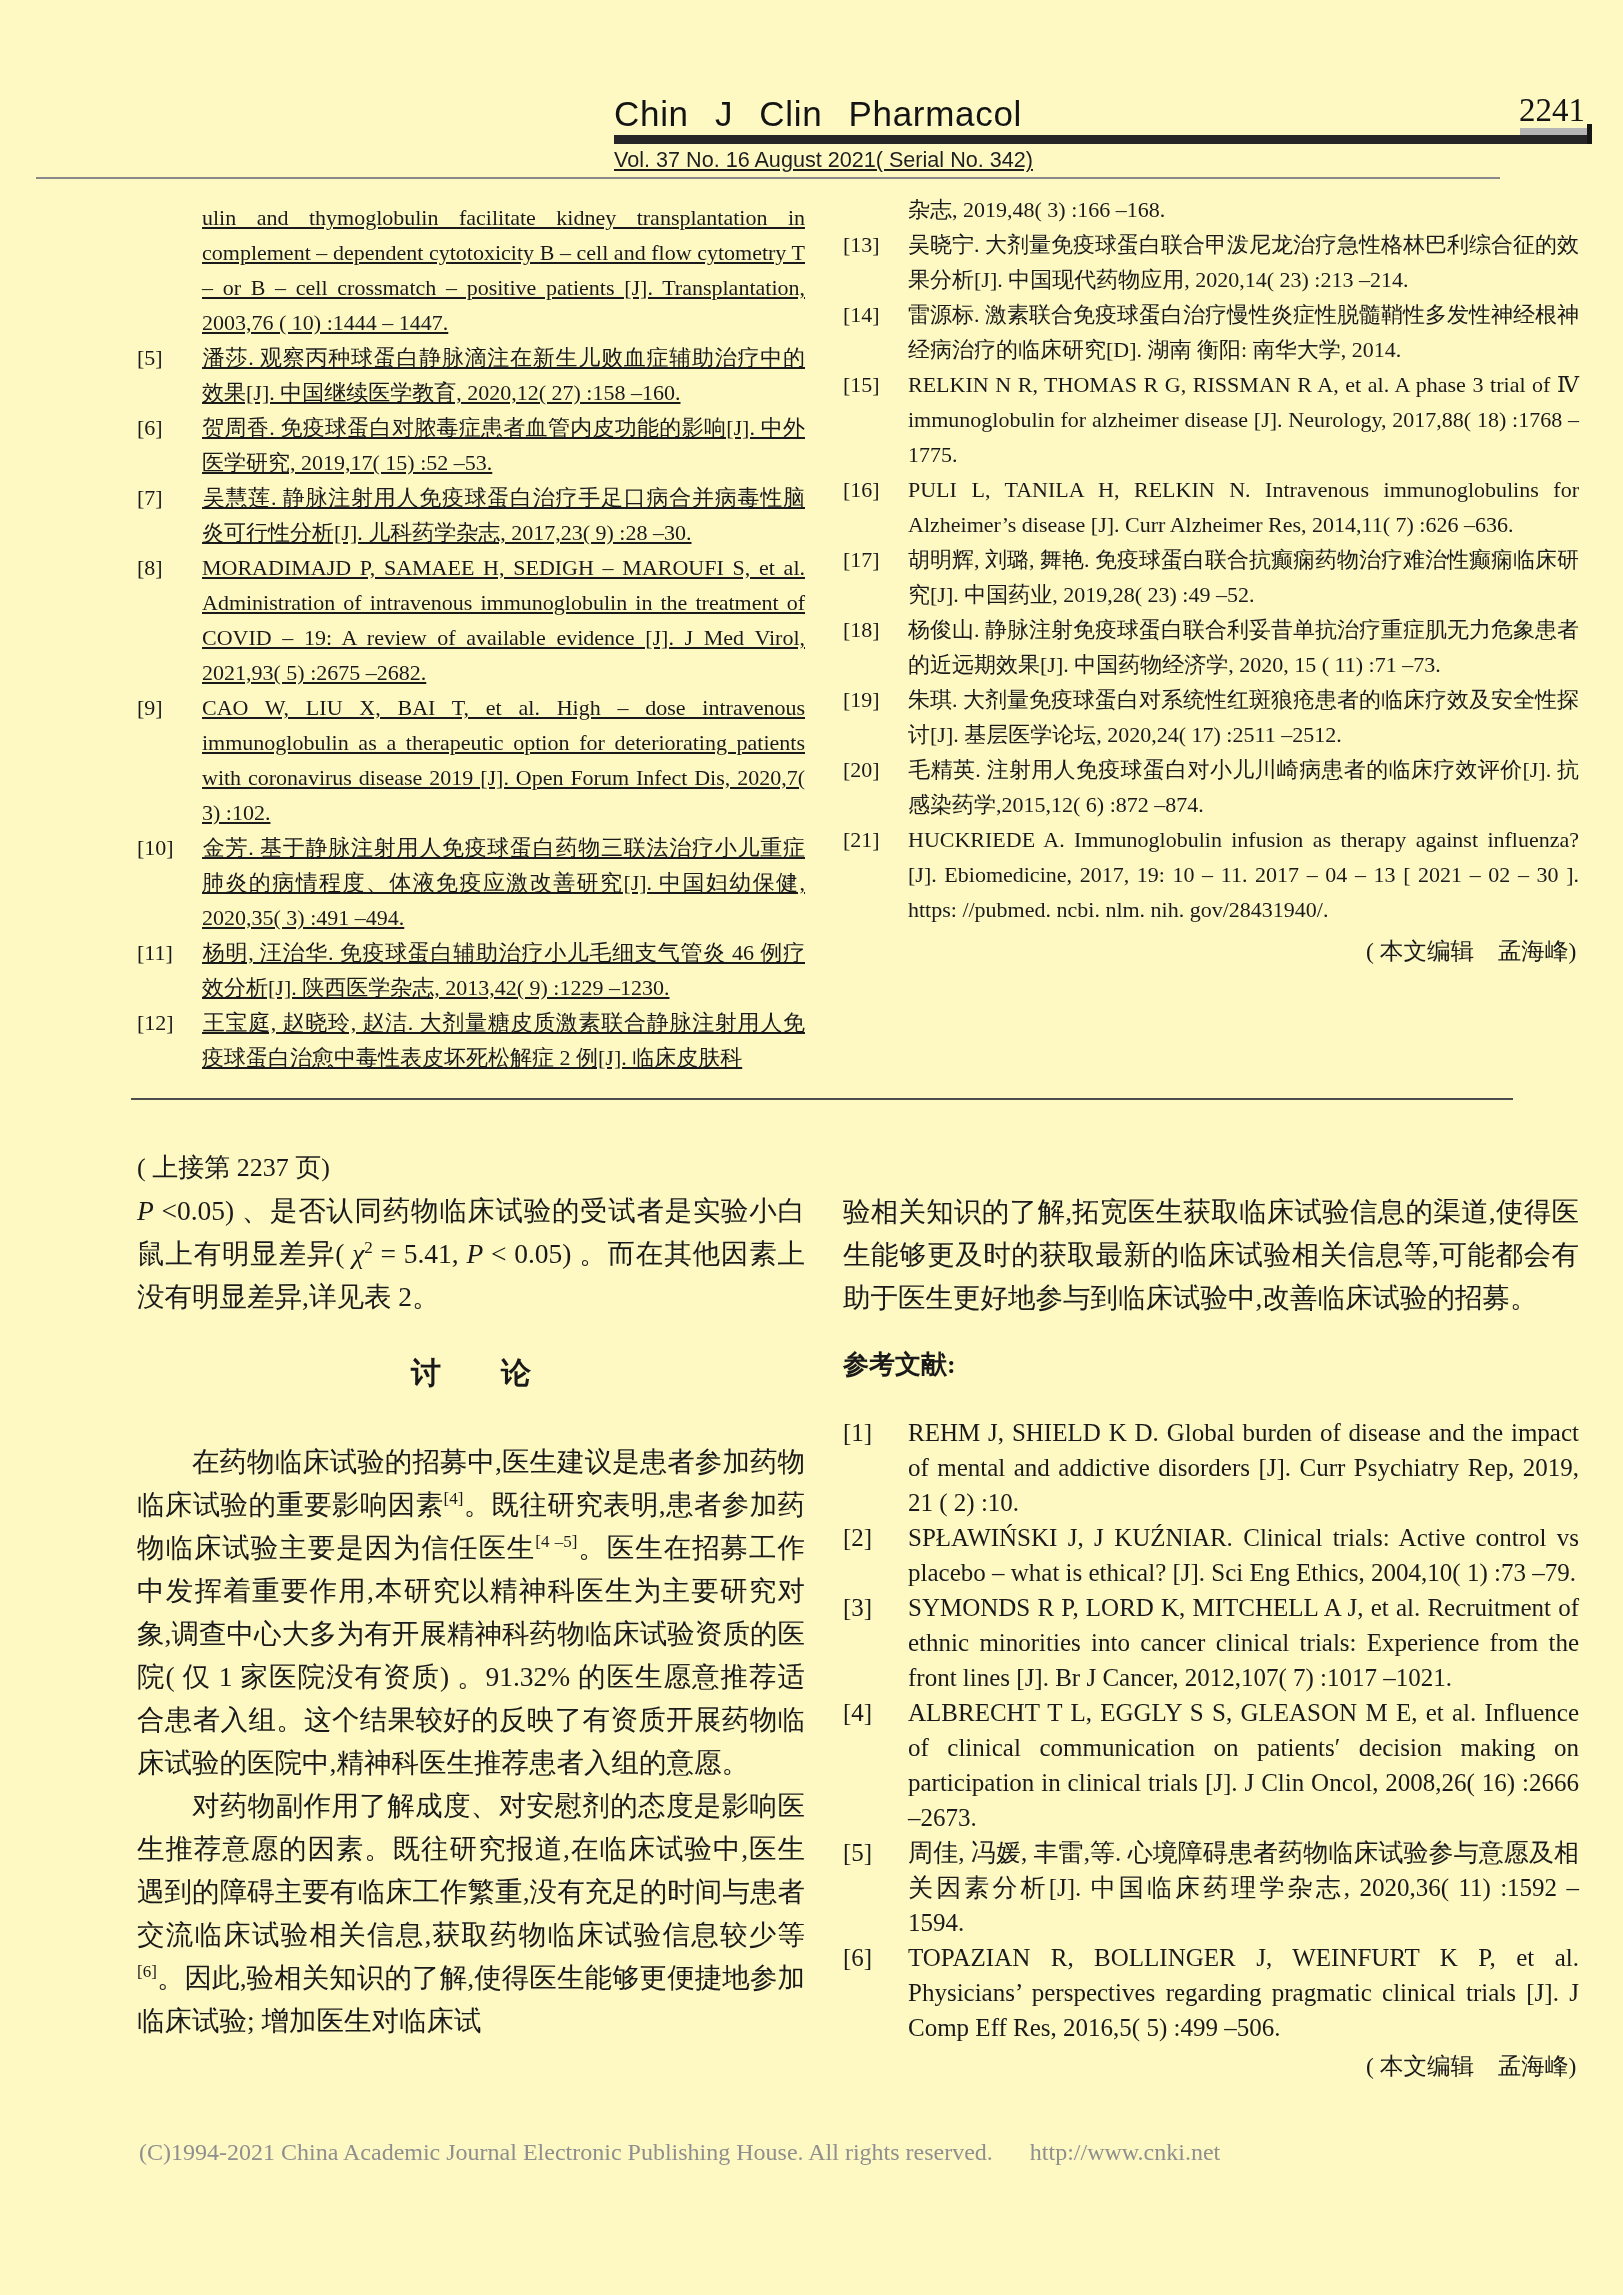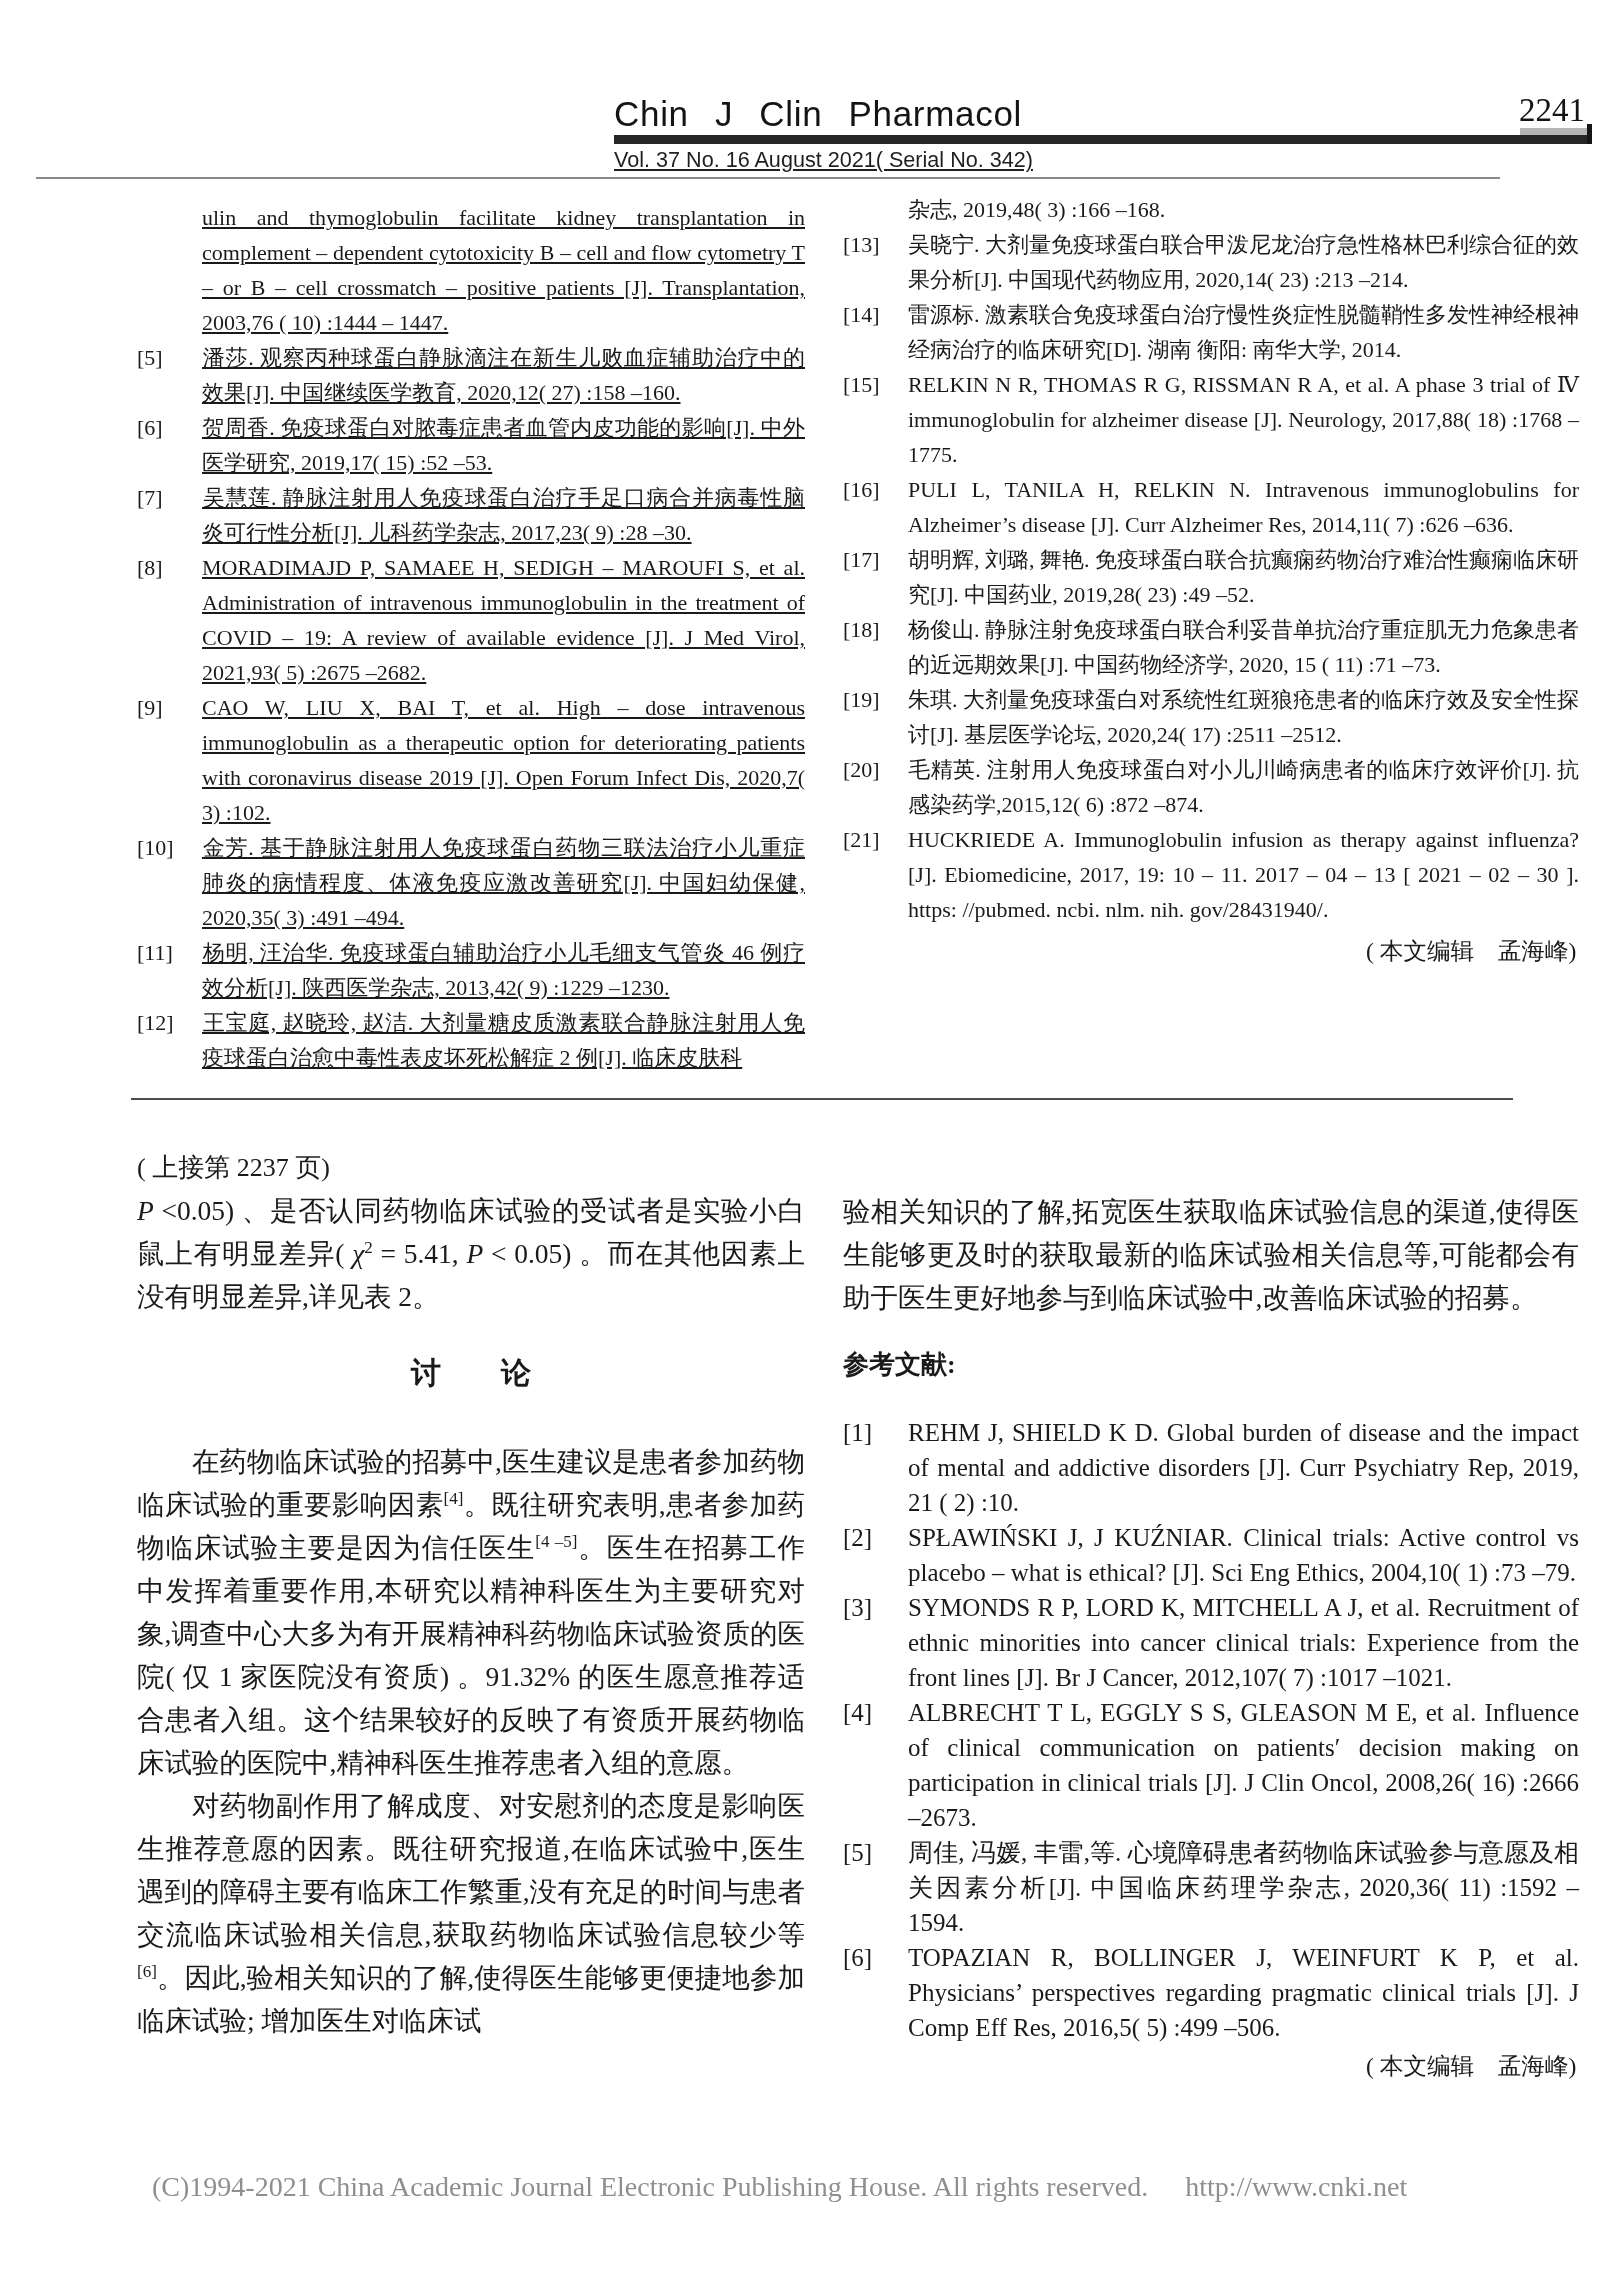--- a/index.html
+++ b/index.html
@@ -1,20 +1,20 @@
 <!DOCTYPE html>
 <html style="font-size:10.5px"><head>
 <meta charset="utf-8">
 <style>
   html,body{margin:0;padding:0;background:#e8e8e8;}
   .page{
     position:relative;
     width:1623px;height:2295px;
     margin:0 auto;
-    background:#ffffff;
+    background:#fef9c3;
     font-family:"Liberation Serif","DejaVu Serif",serif;
     color:#1a1a1a;
     overflow:hidden;
   }
   
   .journal-title{
     position:absolute;left:614px;top:94px;
     font-family:"Liberation Sans","DejaVu Sans",sans-serif;
     font-size:35px;font-weight:500;letter-spacing:0.7px;word-spacing:15.7px;
     color:#141414;white-space:nowrap;
@@ -59,22 +59,22 @@
   }
   .refs-heading{
     font-size:26px;font-weight:bold;line-height:33px;
     margin:29px 0 34px 0;text-align:left;text-indent:0;
   }
   sup{font-size:0.62em;line-height:0;vertical-align:super;}
   i{font-style:italic;}
 
   
   .footer{
-    position:absolute;left:152px;top:2139px;width:1375px;
-    font-size:28px;color:#8f8f8f;white-space:nowrap;margin-top:32px;
+    position:absolute;left:139px;top:2139px;width:1375px;
+    font-size:24px;color:#8f8f8f;white-space:nowrap;
   }
   .footer .url{margin-left:37px;}
 </style>
 </head>
 <body>
 
 <div class="page">
 
   <div class="journal-title">Chin J Clin Pharmacol</div>
   <div class="page-number">2241</div>

